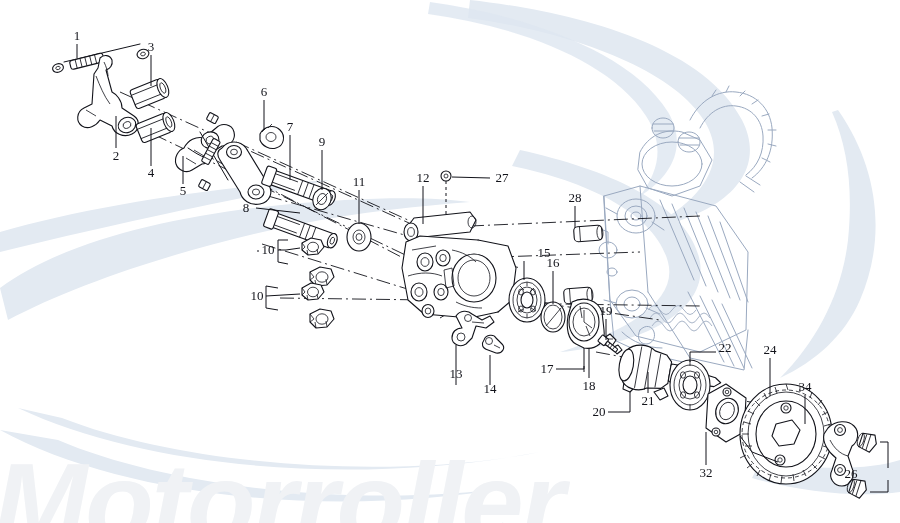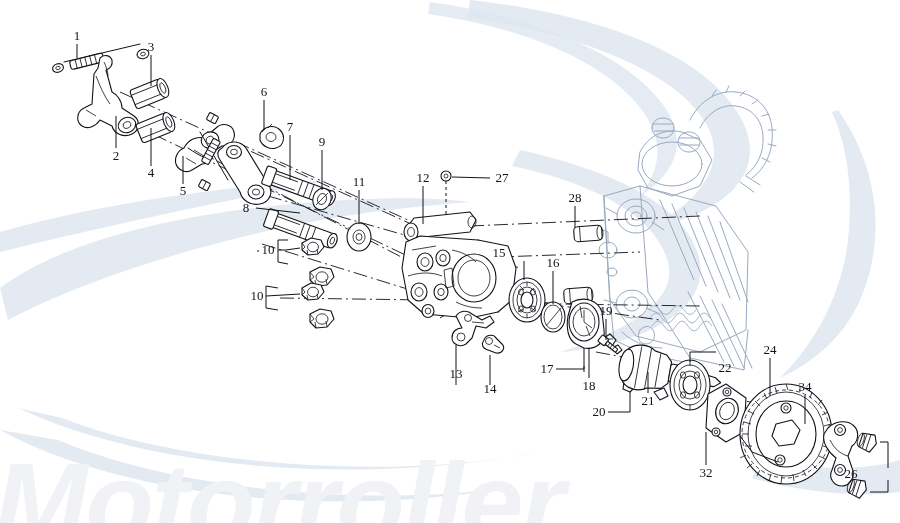--- a/index.html
+++ b/index.html
@@ -565,29 +565,29 @@
     <div class="lbl" style="left:264px;top:92px">6</div>
     <div class="lbl" style="left:290px;top:127px">7</div>
     <div class="lbl" style="left:322px;top:142px">9</div>
     <div class="lbl" style="left:246px;top:208px">8</div>
     <div class="lbl" style="left:268px;top:250px">10</div>
     <div class="lbl" style="left:257px;top:296px">10</div>
     <div class="lbl" style="left:359px;top:182px">11</div>
     <div class="lbl" style="left:423px;top:178px">12</div>
     <div class="lbl" style="left:502px;top:178px">27</div>
     <div class="lbl" style="left:575px;top:198px">28</div>
-    <div class="lbl" style="left:499px;top:253px">15</div>
+    <div class="lbl" style="left:544px;top:253px">15</div>
     <div class="lbl" style="left:553px;top:263px">16</div>
     <div class="lbl" style="left:456px;top:374px">13</div>
     <div class="lbl" style="left:490px;top:389px">14</div>
     <div class="lbl" style="left:547px;top:369px">17</div>
     <div class="lbl" style="left:589px;top:386px">18</div>
     <div class="lbl" style="left:606px;top:311px">19</div>
     <div class="lbl" style="left:599px;top:412px">20</div>
     <div class="lbl" style="left:648px;top:401px">21</div>
-    <div class="lbl" style="left:725px;top:368px">22</div>
+    <div class="lbl" style="left:725px;top:348px">22</div>
     <div class="lbl" style="left:770px;top:350px">24</div>
     <div class="lbl" style="left:706px;top:473px">32</div>
     <div class="lbl" style="left:805px;top:387px">34</div>
     <div class="lbl" style="left:851px;top:474px">26</div>
   </div>
 
 </div>
 
 </body></html>

